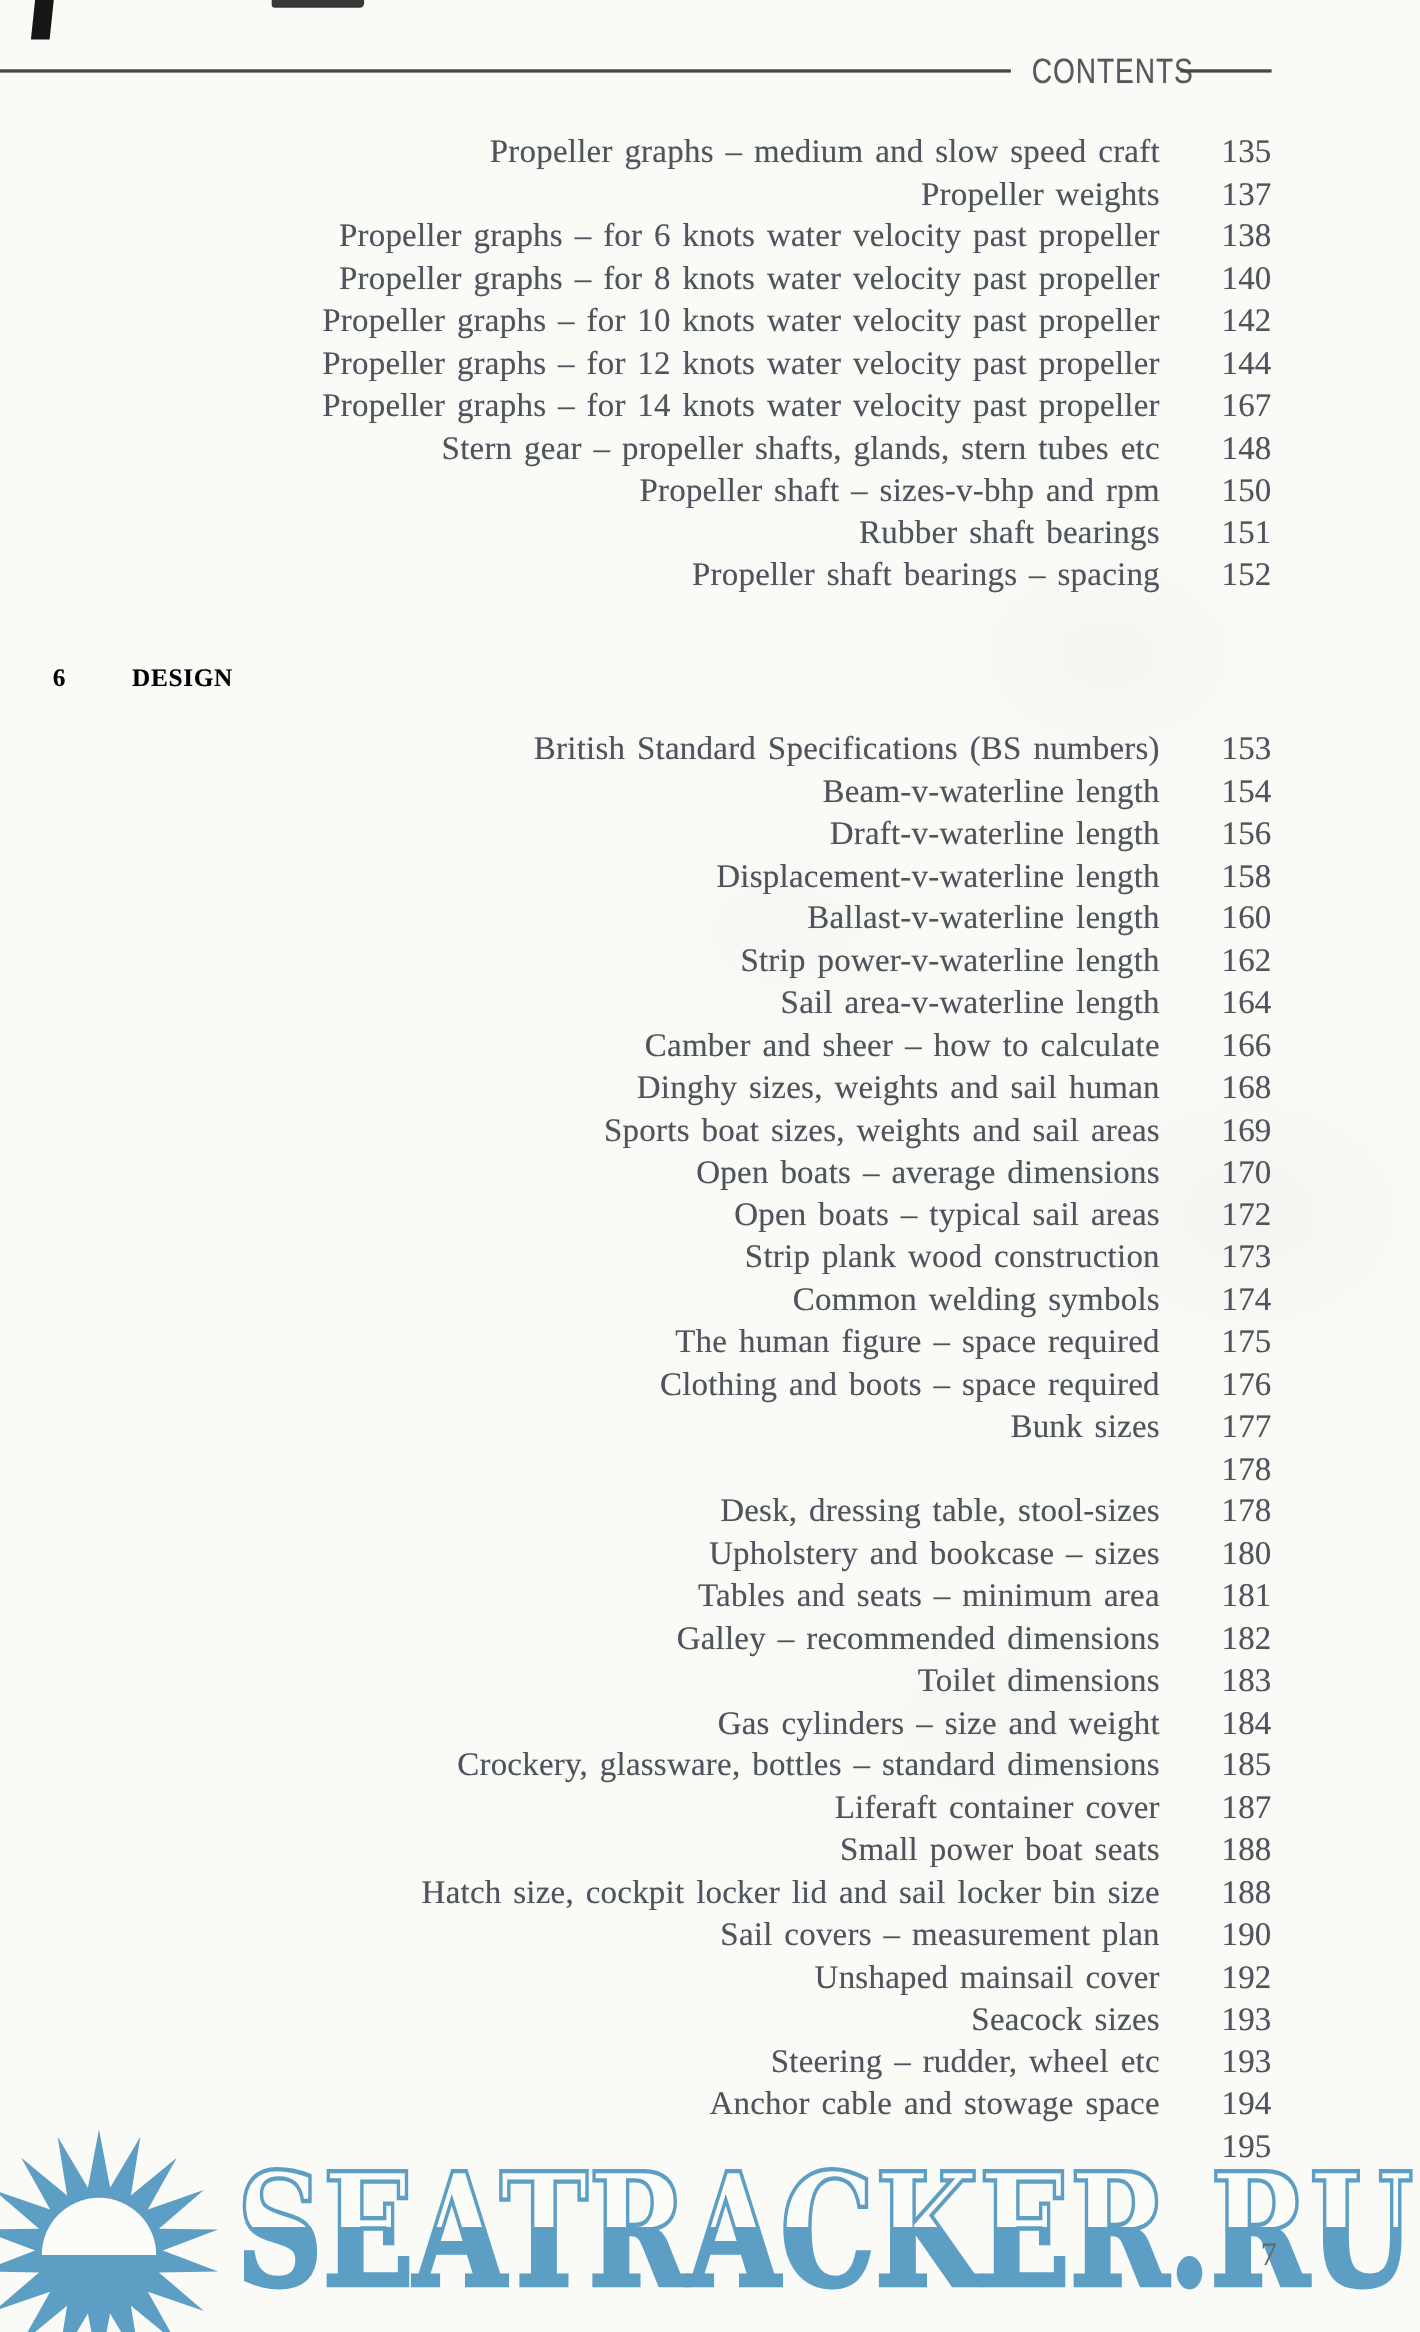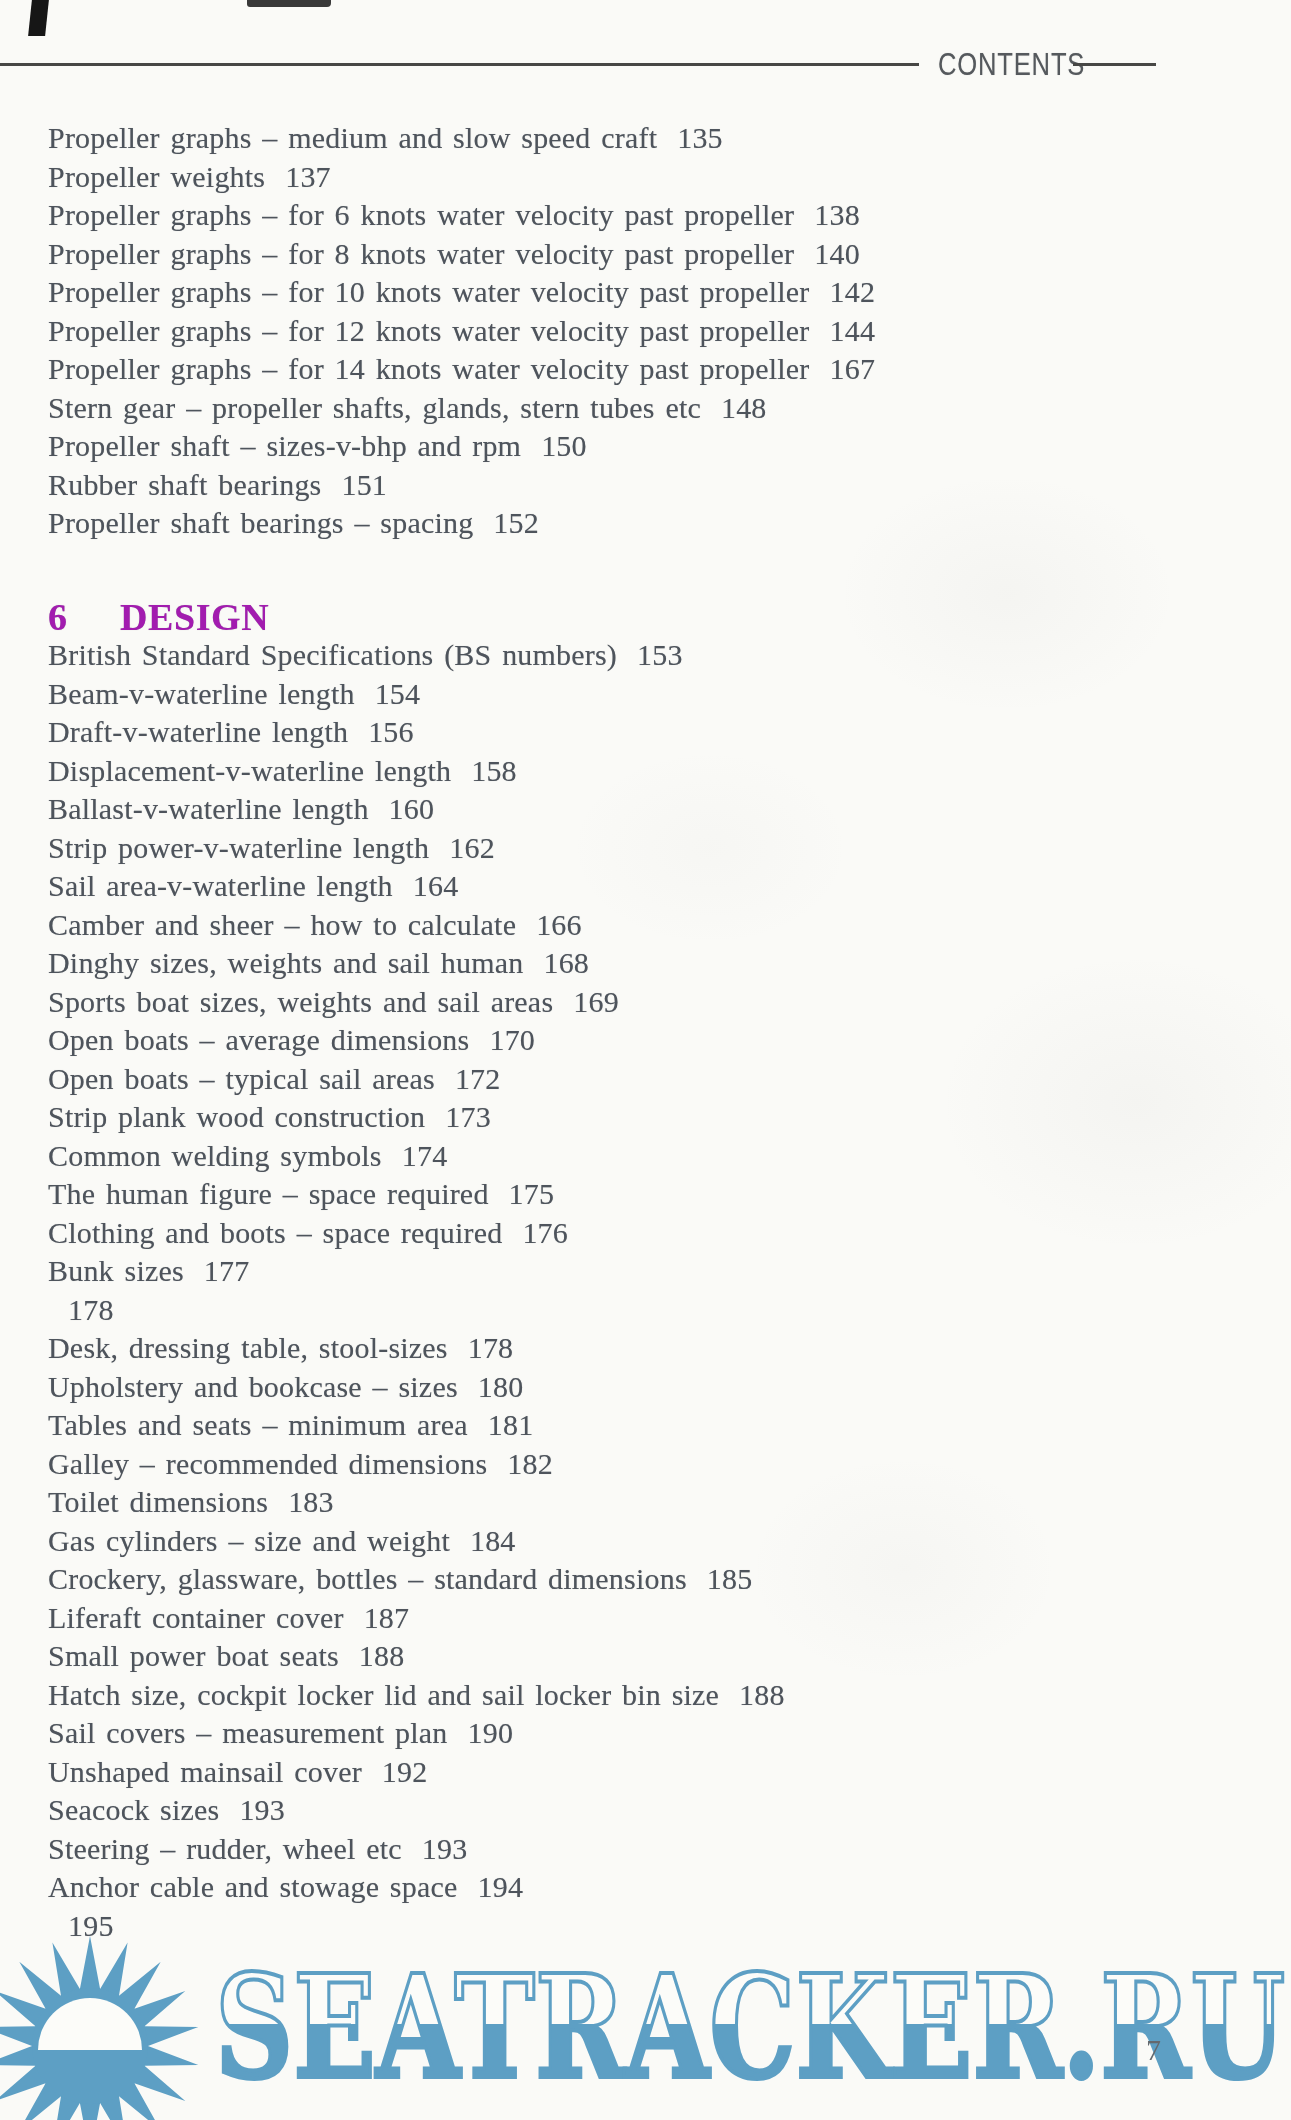--- a/index.html
+++ b/index.html
@@ -28,29 +28,30 @@
     font-family:"Liberation Sans",sans-serif;font-size:32px;color:#55595d;
     letter-spacing:1px;transform:scaleX(.8);transform-origin:left center;
     text-shadow:0 0 1px rgba(85,89,93,.35);
   }
   
   .toc{
     position:absolute;left:48px;top:119px;width:1108px;z-index:2;
     color:#4e545c;
   }
   .row{
-    display:flex;justify-content:flex-start;align-items:baseline;
+    display:flex;justify-content:flex-end;align-items:baseline;
     height:38.5px;line-height:38.5px;font-size:30px;
     word-spacing:3px;letter-spacing:.2px;white-space:nowrap;
     text-shadow:0 0 .7px rgba(78,84,92,.45);
+    gap:36px;
   }
   .row .p{margin-left:20px;}
   .section-heading{
-    margin-top:55px;height:38.5px;line-height:38.5px;
-    font-size:38px;font-weight:bold;color:#a21caf;letter-spacing:.6px;
+    margin-top:55px;margin-bottom:26px;height:38.5px;line-height:38.5px;
+    font-size:23px;font-weight:bold;color:#000000;letter-spacing:.6px;
     text-shadow:0 0 .7px rgba(54,61,69,.4);
   }
   .sec-num{display:inline-block;width:72px;}
   
   .pagenum{position:absolute;left:1146px;top:2033px;font-size:30px;color:#64696e;z-index:2;}
   
   .watermark{position:absolute;left:0;top:0;z-index:1;pointer-events:none;}
 </style>
 </head>
 <body>

